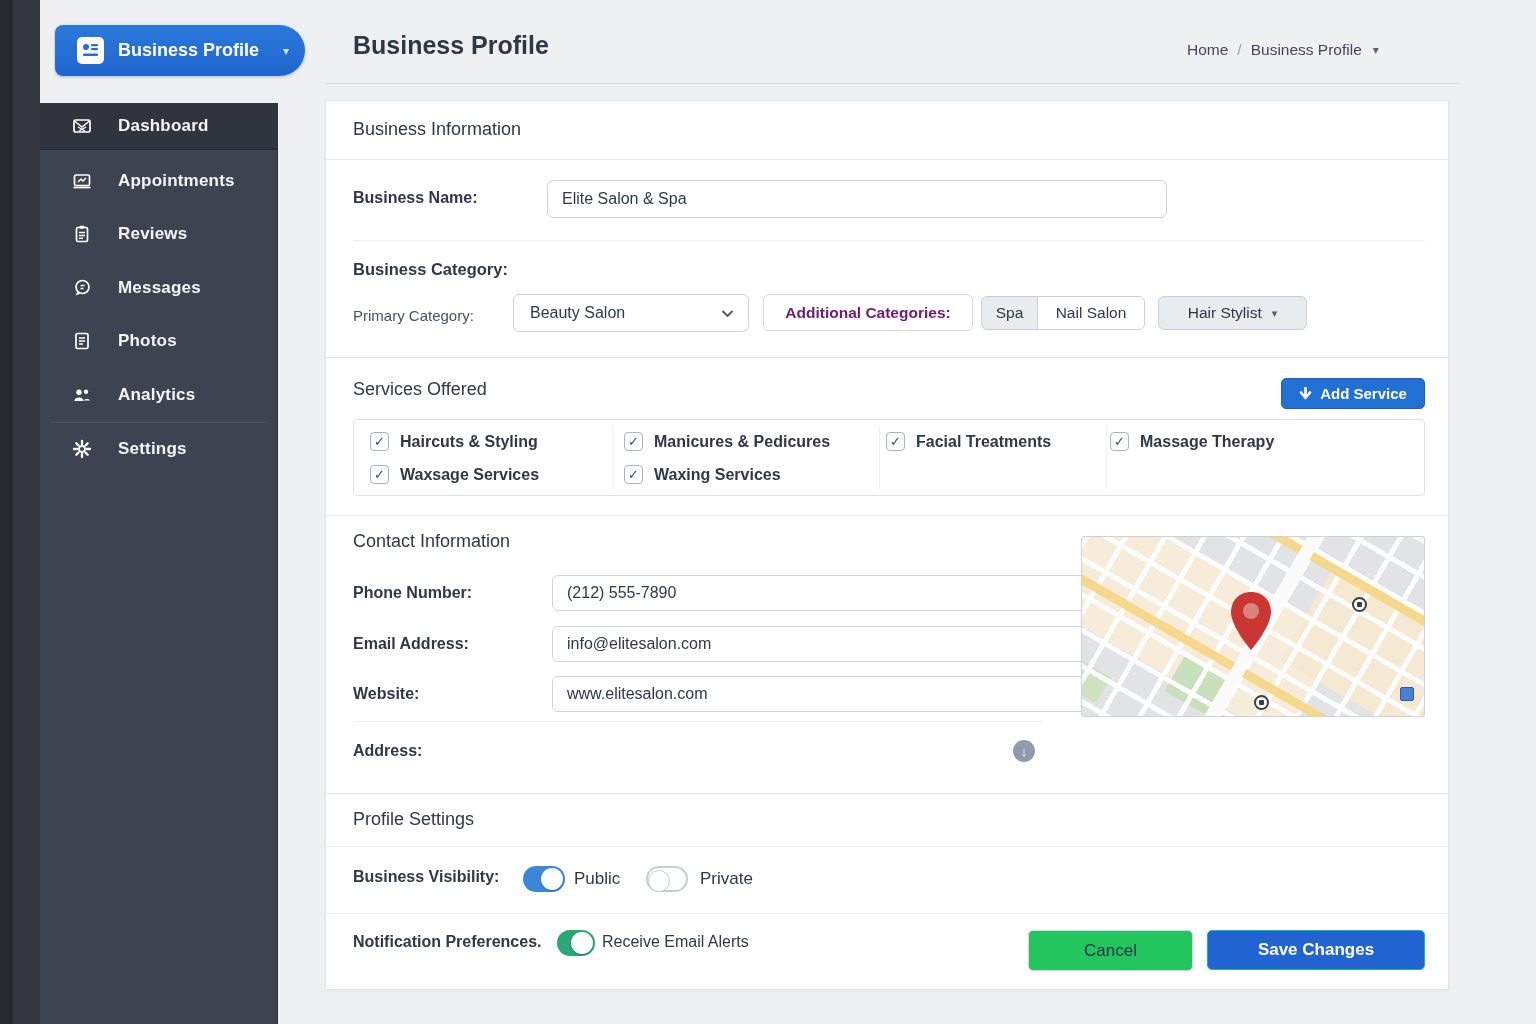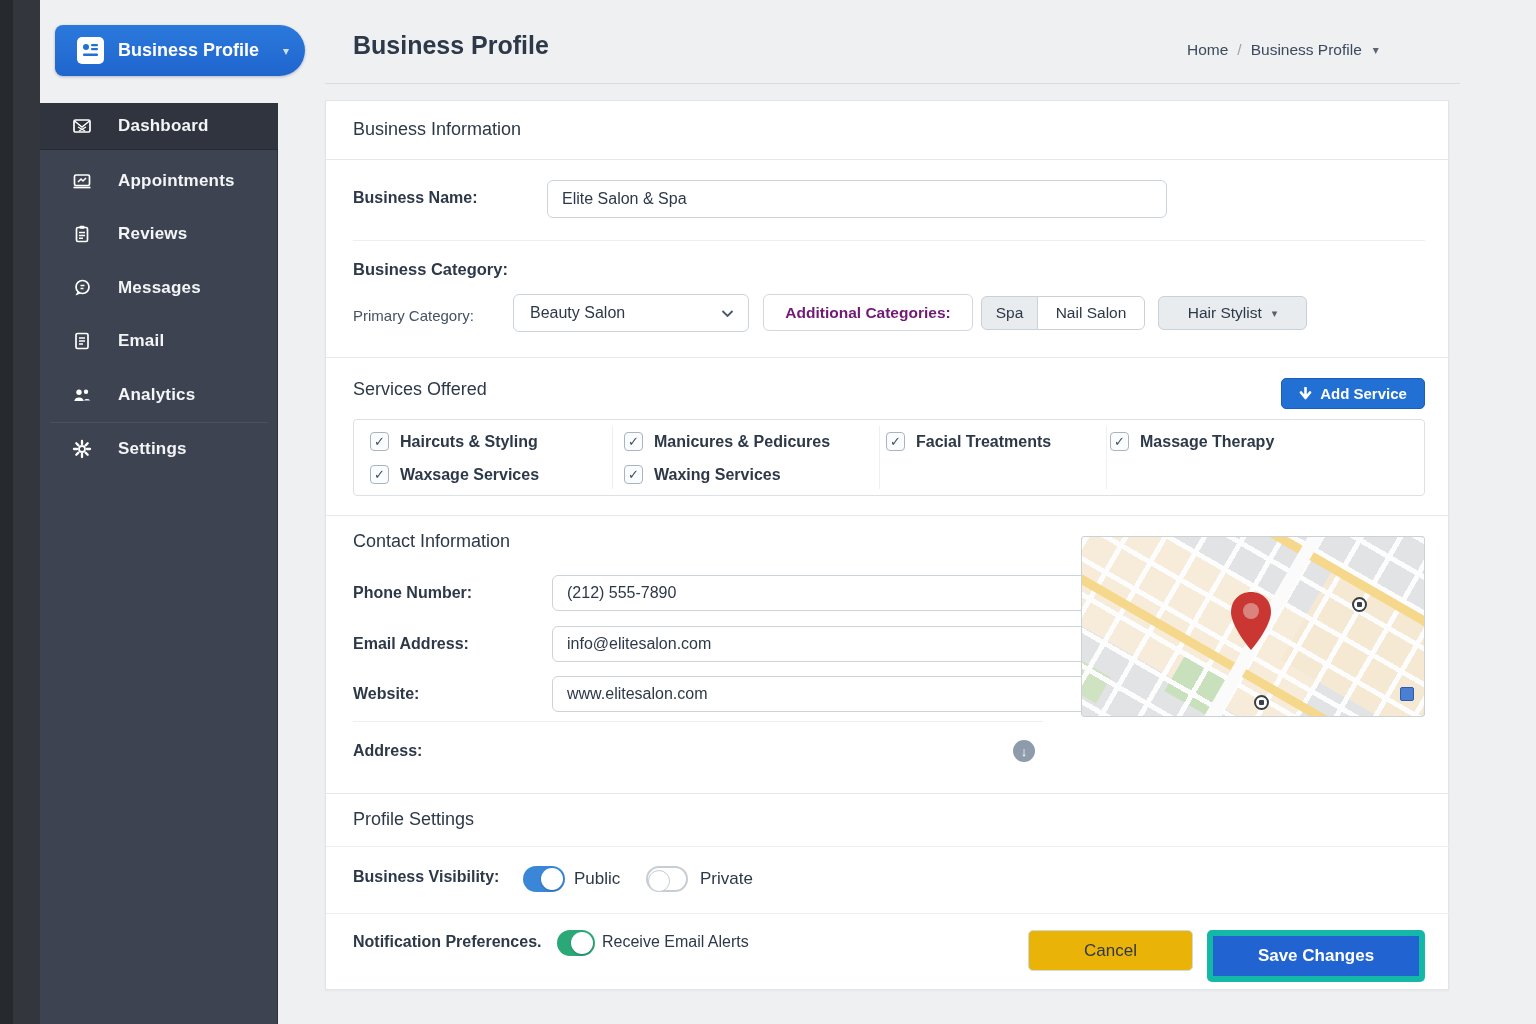--- a/index.html
+++ b/index.html
@@ -99,25 +99,25 @@
   .toggle { position:absolute; width:42px; height:26px; border-radius:13px; cursor:pointer; }
   .toggle .knob { position:absolute; top:2px; width:22px; height:22px; border-radius:50%; background:#fff; }
   .toggle.on-blue  { background:#3a87d8; }
   .toggle.on-green { background:#2aa878; width:38px; }
   .toggle.off { background:#fff; border:2px solid #c6cdd4; }
   .toggle .right { right:2px; } .toggle .left { left:0px; border:1px solid #c6cdd4; }
   .toggle.on-blue .knob, .toggle.on-green .knob { box-shadow:0 1px 2px rgba(0,0,30,.25); }
   .tgl-text { position:absolute; font-size:17px; color:#2d3848; }
 
   
-  .btn-cancel { position:absolute; left:702px; top:829px; width:165px; height:41px; background:#eab308;
+  .btn-cancel { position:absolute; left:702px; top:829px; width:165px; height:41px; background:#22c55e;
     border:1px solid #d4d9de; border-radius:5px; font-family:inherit; font-size:17px; color:#2d3848;
     cursor:pointer; }
-  .btn-save { position:absolute; left:881px; top:829px; width:218px; height:52px; background:#2263d2;
-    border:6px solid #14b8a6; border-radius:5px; font-family:inherit; font-size:17px; font-weight:700;
+  .btn-save { position:absolute; left:881px; top:829px; width:218px; height:40px; background:#2263d2;
+    border:1px solid #14b8a6; border-radius:5px; font-family:inherit; font-size:17px; font-weight:700;
     color:#fff; cursor:pointer; }
 </style>
 </head>
 <body>
 
 <div class="abs edge-strip"></div>
 <div class="abs left-rail"></div>
 
 <nav class="abs sidebar">
   <div class="side-item active" style="top:0px">
@@ -149,21 +149,21 @@
         <path d="M5.5 13.5 L3.5 17.5 L8.5 15.5 Z" fill="#fff"></path>
         <path d="M8.5 7.5 h4 M8.5 10.5 h3" stroke="#fff" stroke-width="1.4"></path>
       </svg>
     <span class="si-label">Messages</span>
   </div>
   <div class="side-item" style="top:214px">
     <svg width="20" height="20" viewBox="0 0 20 20">
         <rect x="4" y="2.5" width="12" height="15" rx="1.5" fill="none" stroke="#fff" stroke-width="1.7"></rect>
         <path d="M7 7 h6 M7 10 h6 M7 13 h4" stroke="#fff" stroke-width="1.4"></path>
       </svg>
-    <span class="si-label">Email</span>
+    <span class="si-label">Photos</span>
   </div>
   <div class="side-item" style="top:268px">
     <svg width="20" height="20" viewBox="0 0 20 20">
         <circle cx="7" cy="7.2" r="2.7" fill="#fff"></circle>
         <path d="M2.3 16 a4.8 4.3 0 0 1 9.4 0 Z" fill="#fff"></path>
         <circle cx="14" cy="6.8" r="2.2" fill="#fff"></circle>
         <path d="M11.8 15.5 a3.9 3.4 0 0 1 6.4 0 Z" fill="#fff"></path>
       </svg>
     <span class="si-label">Analytics</span>
   </div>

